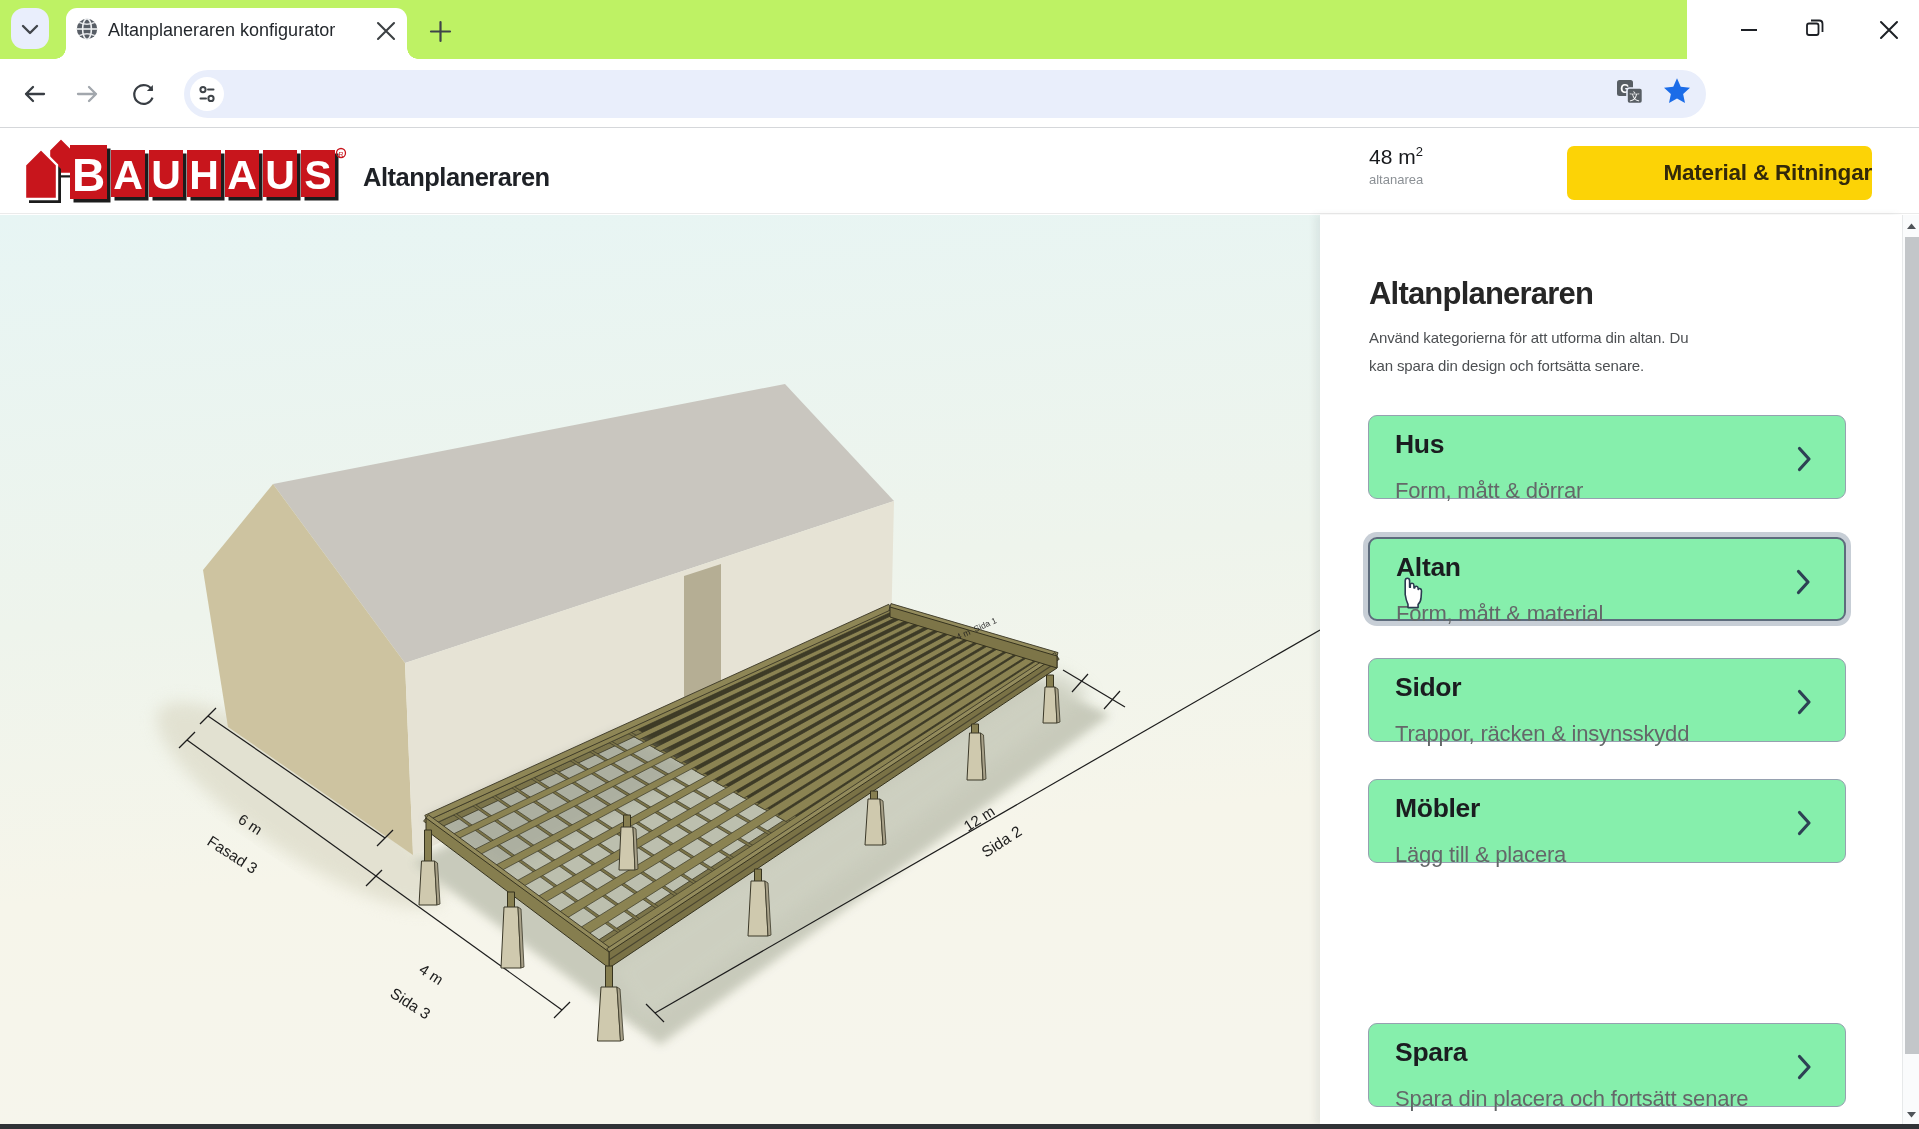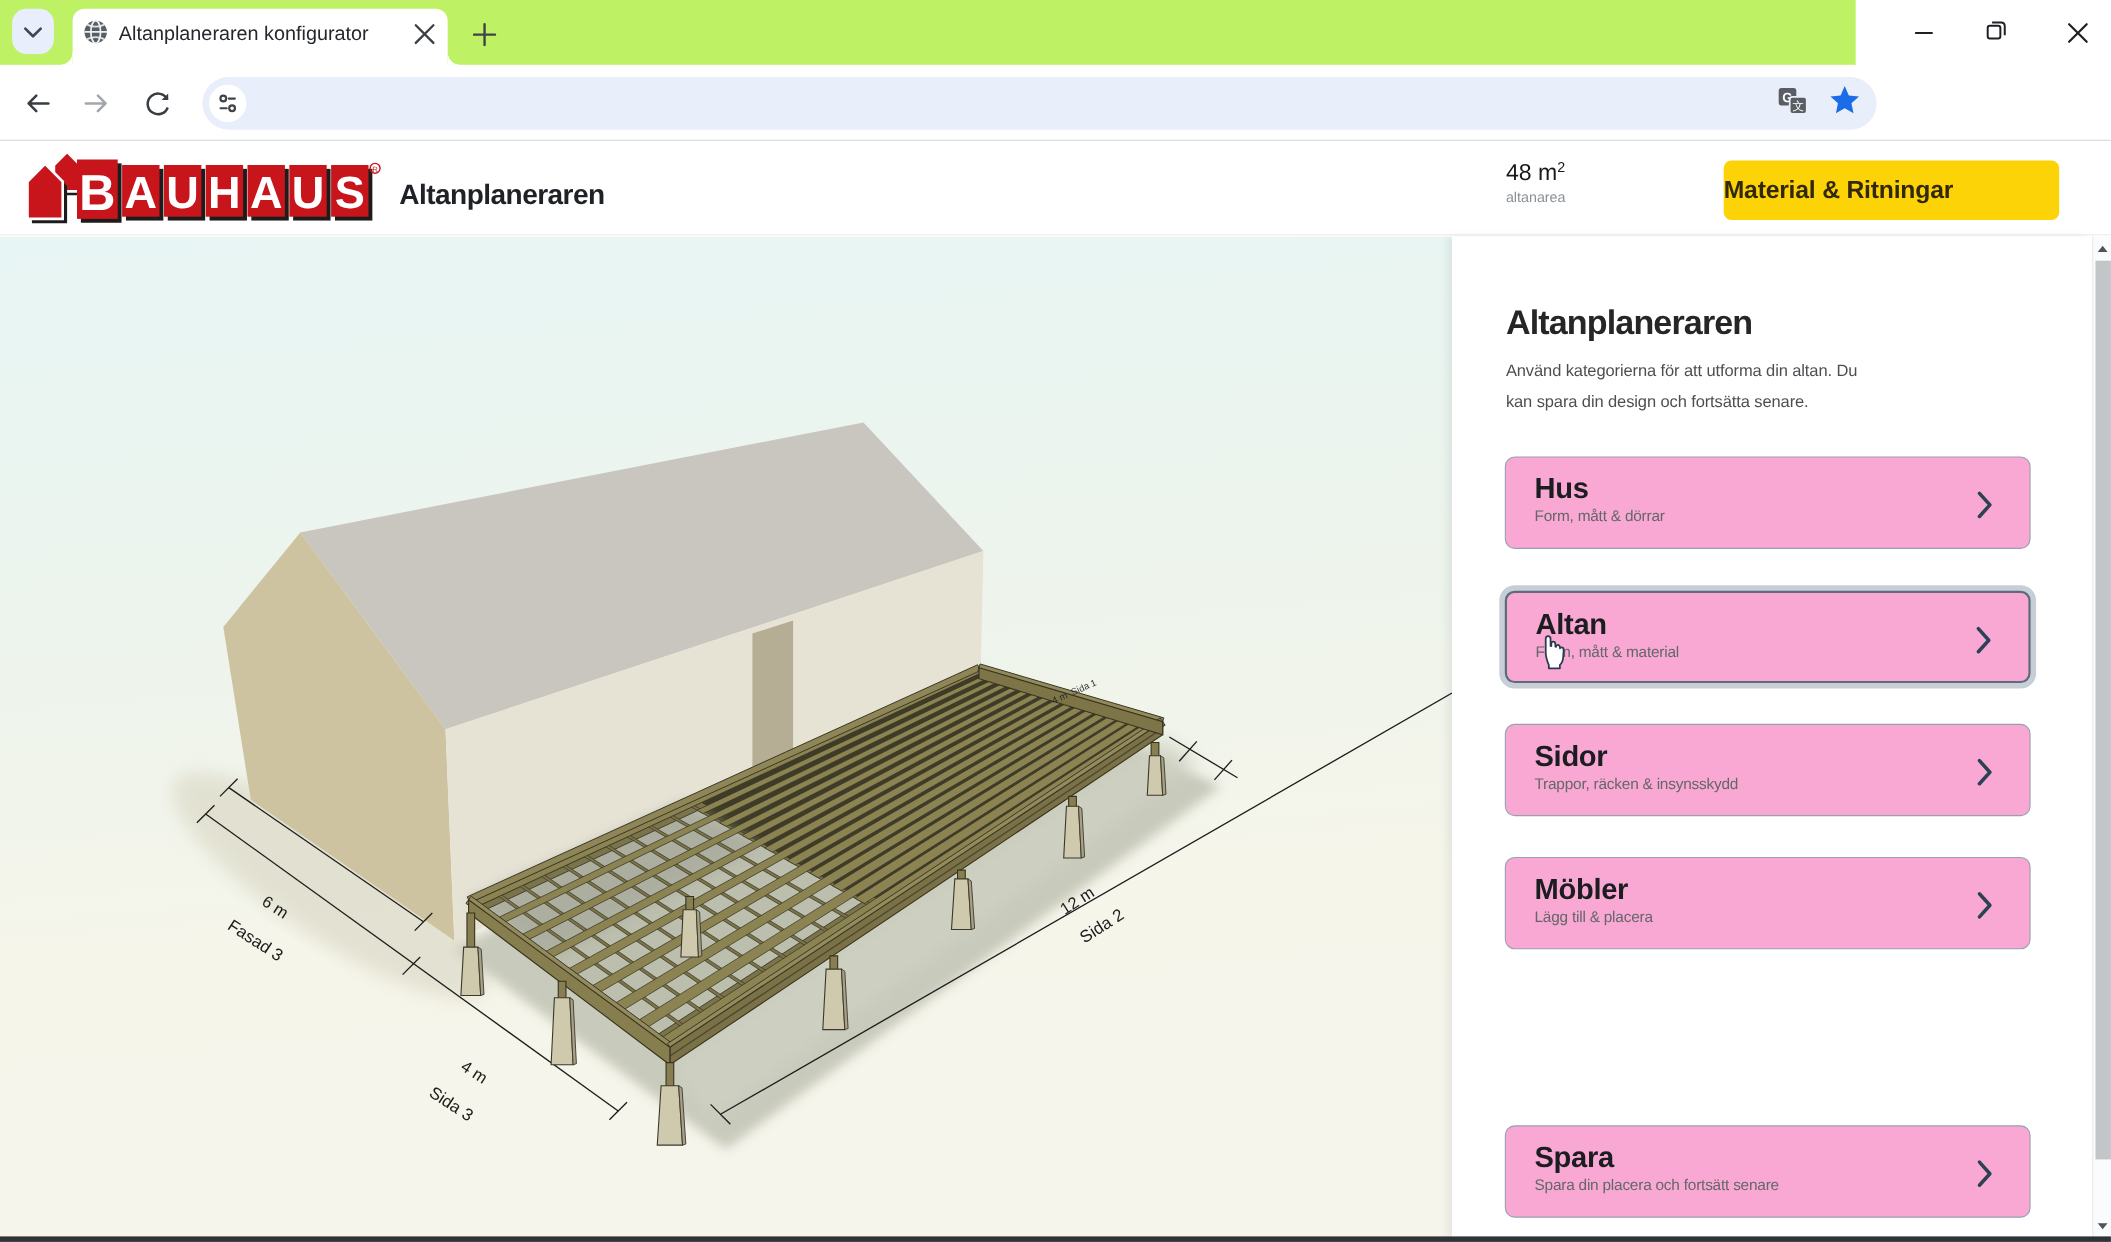--- a/index.html
+++ b/index.html
@@ -13,29 +13,29 @@
 #urlpill{position:absolute;left:184px;top:11px;width:1522px;height:48px;border-radius:24px;background:#e9eefb}
 #urlpill .circ{position:absolute;left:6px;top:7px;width:34px;height:34px;border-radius:50%;background:#fff}
 #urltext{position:absolute;left:50px;top:14px;font-size:20.8px;color:#24282d;letter-spacing:0px;white-space:nowrap}
 
 #appheader{position:absolute;left:0;top:129px;width:1919px;height:85px;background:#fff;border-bottom:1px solid #ebebeb}
 #apptitle{position:absolute;left:363px;top:34px;font-size:25.5px;font-weight:bold;color:#1e2126;letter-spacing:-0.5px}
 #area1{position:absolute;left:1369px;top:15px;font-size:21px;font-weight:normal;color:#17191c}
 #area1 sup{font-size:13px}
 #area2{position:absolute;left:1369px;top:43px;font-size:13px;color:#8b9095}
 #mrbtn{position:absolute;left:1567px;top:17px;width:305px;height:54px;background:#fcd306;border-radius:7px;
- font-size:22.5px;font-weight:bold;color:#33290a;text-align:left;line-height:54px;letter-spacing:-0.2px}
+ font-size:22.5px;font-weight:bold;color:#33290a;text-align:right;line-height:54px;letter-spacing:-0.2px}
 
 #canvas{position:absolute;left:0;top:215px;width:1320px;height:910px}
 #sidebar{position:absolute;left:1320px;top:215px;width:582px;height:910px;background:#fff;box-shadow:-5px 0 7px rgba(90,110,110,0.10)}
 #sbhead{position:absolute;left:49px;top:61px;font-size:31px;font-weight:bold;color:#262626;letter-spacing:-0.8px}
 #sbpara{position:absolute;left:49px;top:109px;font-size:15px;color:#4c4f52;line-height:27.5px;letter-spacing:-0.1px}
-.card{position:absolute;left:48px;width:478px;height:84px;background:#f9a8d4;border:1.5px solid #96a1b0;border-radius:9px}
+.card{position:absolute;left:48px;width:478px;height:84px;background:#86efac;border:1.5px solid #96a1b0;border-radius:9px}
 .card .t{position:absolute;left:26px;top:13px;font-size:26.5px;font-weight:700;color:#1b1d20;letter-spacing:-0.3px}
-.card .s{position:absolute;left:26px;top:45px;font-size:14px;color:#646769;letter-spacing:-0.2px}
+.card .s{position:absolute;left:26px;top:62px;font-size:22px;color:#646769;letter-spacing:-0.2px}
 .card svg.chev{position:absolute;right:33px;top:30px}
 #cardAltan{border:2px solid #5d6b7c;box-shadow:0 0 0 5px #c7ced6}
 
 #sbar{position:absolute;left:1902px;top:215px;width:17px;height:910px;background:#fafbfc;border-left:1px solid #e7e9ea}
 #sbar .thumb{position:absolute;left:1.5px;top:22px;width:14px;height:817px;background:#c3c6c9}
 #bottombar{position:absolute;left:0;top:1124px;width:1919px;height:5px;background:#303236}
 </style></head>
 <body>
 <div id="tabstrip">
   <div id="chevbtn"><svg width="38" height="41">

